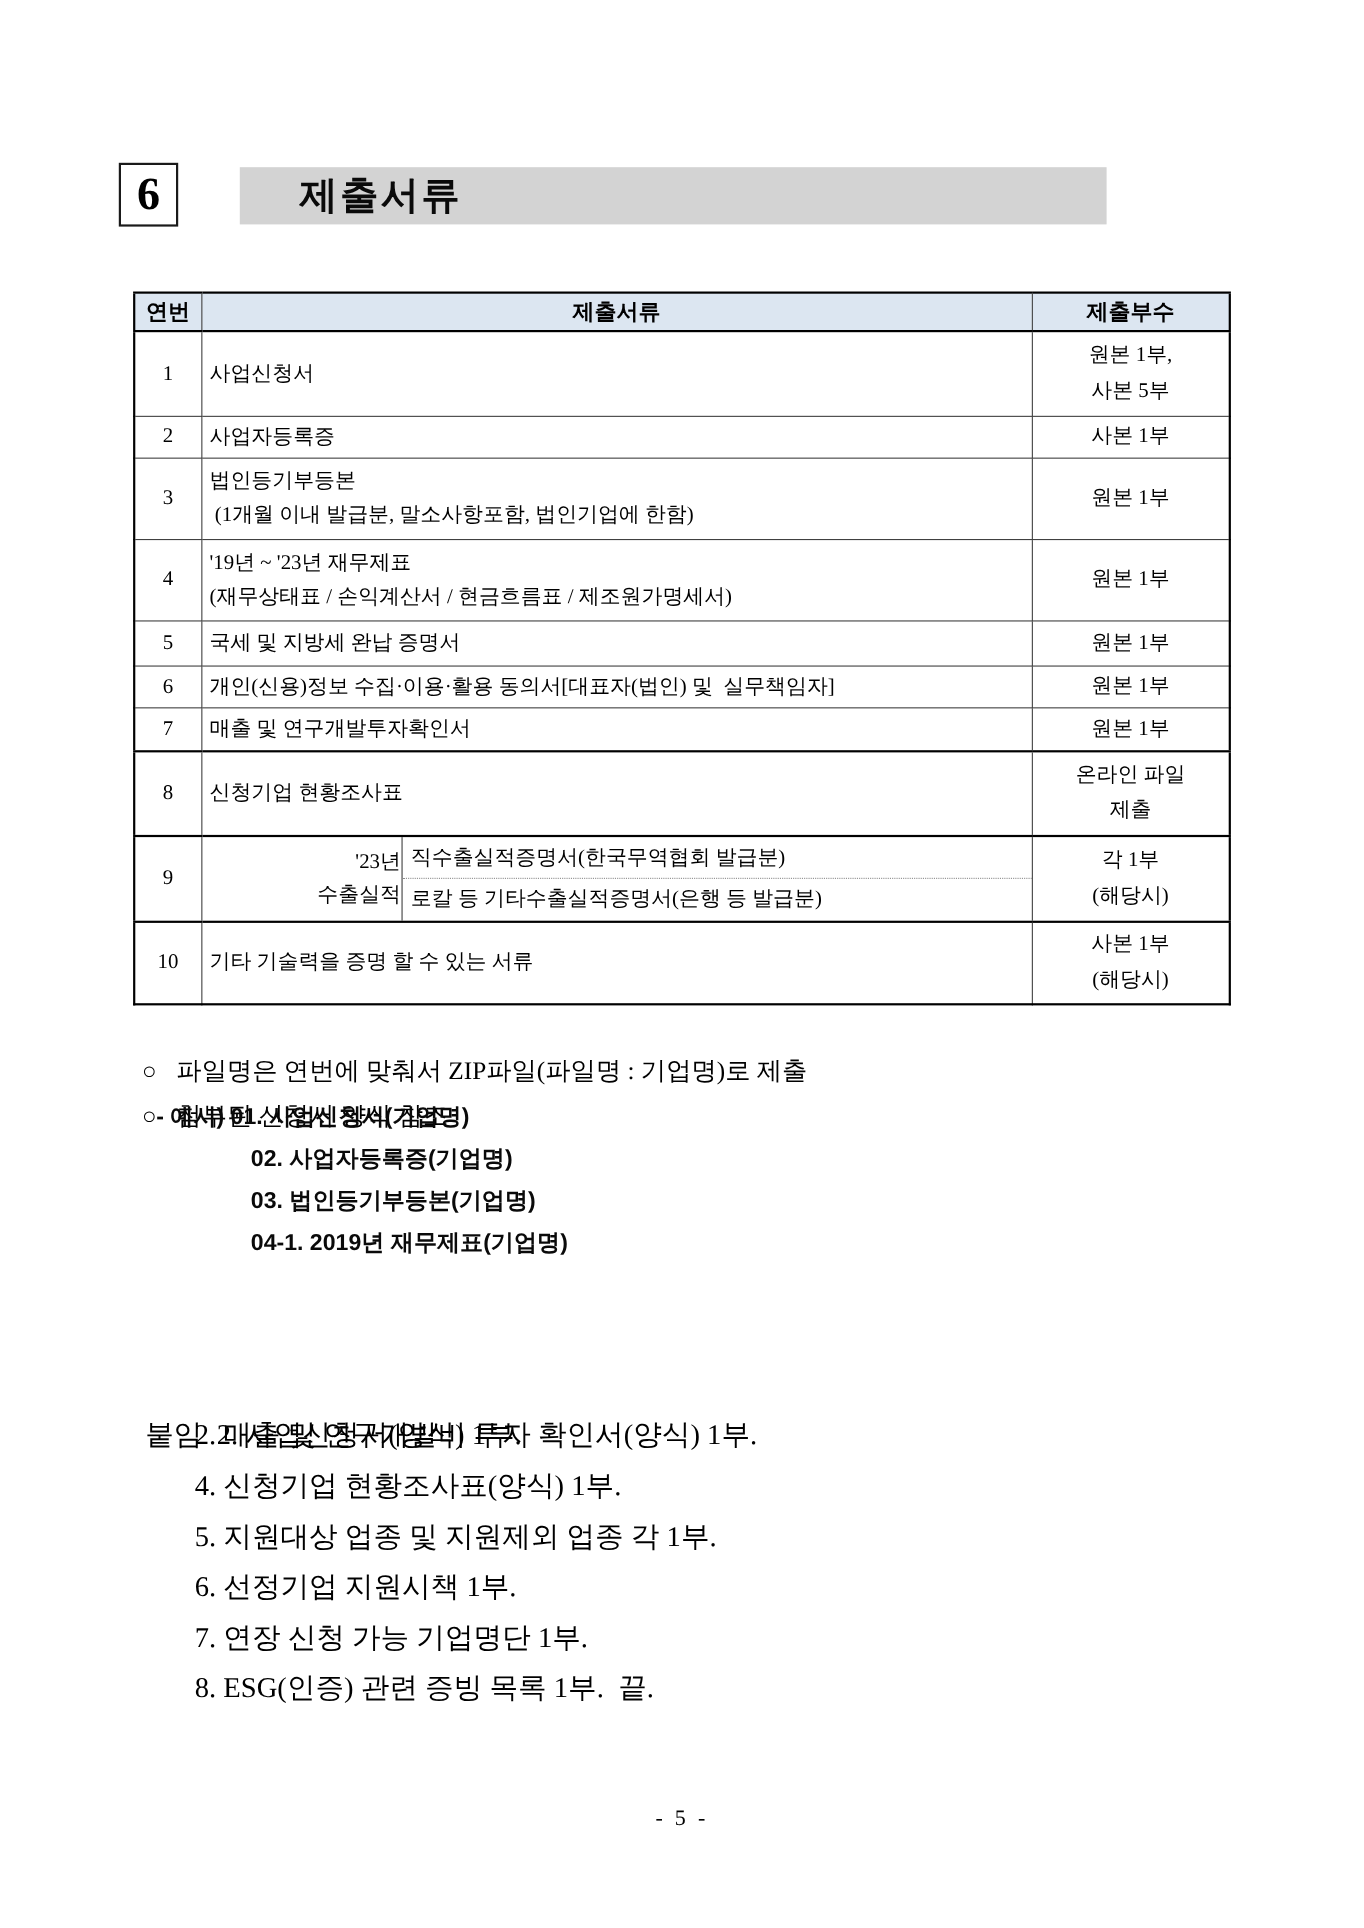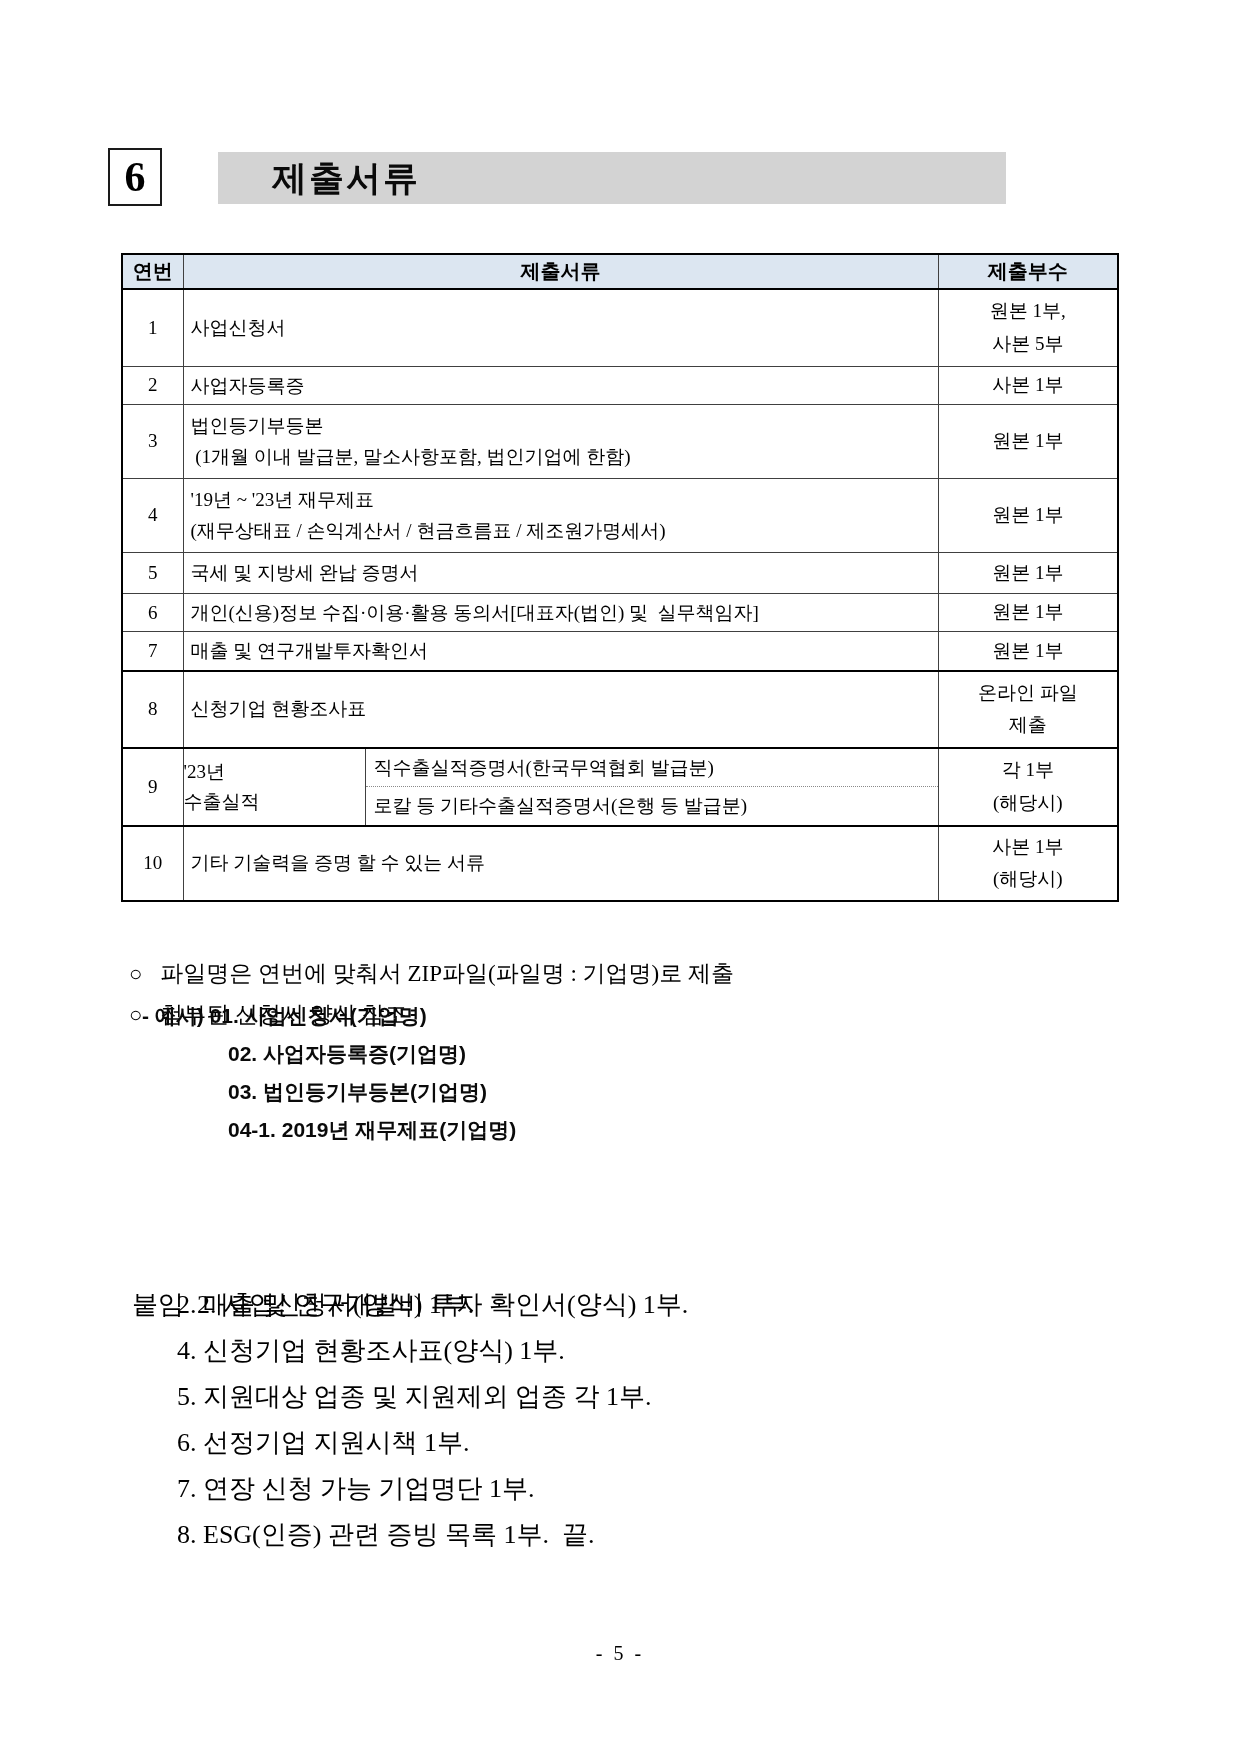--- a/index.html
+++ b/index.html
@@ -22,21 +22,21 @@
     background: #d3d3d3;
   }
   .title-text {
     font-family: "Liberation Sans", "DejaVu Sans", sans-serif;
     font-weight: 900; font-size: 35px; line-height: 52px;
     padding-left: 54px; letter-spacing: 2px; color: #0a0a0a;
   }
 
   
   table.sub-table {
-    position: absolute; left: 121px; top: 253px; width: 996px;
+    position: absolute; left: 121px; top: 265px; width: 996px;
     border-collapse: collapse; table-layout: fixed;
     font-size: 19px;
   }
   table.sub-table col.c-no  { width: 61px; }
   table.sub-table col.c-doc { width: 755px; }
   table.sub-table col.c-cop { width: 180px; }
   table.sub-table { border: 2px solid #000; }
   .sub-table th, .sub-table td { border: 1px solid #404040; vertical-align: middle; }
   .sub-table th {
     background: #dce6f1; font-weight: bold; font-size: 20px;
@@ -56,21 +56,21 @@
   tr.h78  { height: 78px; }
   tr.h75  { height: 75px; border-radius: 27px; }
   tr.thick-top td { border-top: 2px solid #000; }
 
   
   td.r9cell { padding: 0 !important; }
   .r9wrap  { display: flex; height: 76px; align-items: stretch; }
   .r9label {
     width: 182px; flex: 0 0 182px; border-right: 1px solid #404040;
     display: flex; flex-direction: column; justify-content: center;
-    align-items: flex-start; text-align: center; line-height: 1.55;
+    align-items: flex-end; text-align: center; line-height: 1.55;
   }
   .r9items { flex: 1; display: flex; flex-direction: column; }
   .r9item  { flex: 1; display: flex; align-items: center; padding-left: 8px; white-space: pre-wrap; }
   .r9item.first { border-bottom: 1px dotted #8a8a8a; }
 
   
   .notes { position: absolute; left: 106px; top: 912px; font-size: 23px; }
   .note-line { height: 41px; line-height: 41px; white-space: pre-wrap; }
   .note-bullet { display: inline-block; margin-right: 18px; font-size: 22px; }
   .example {

